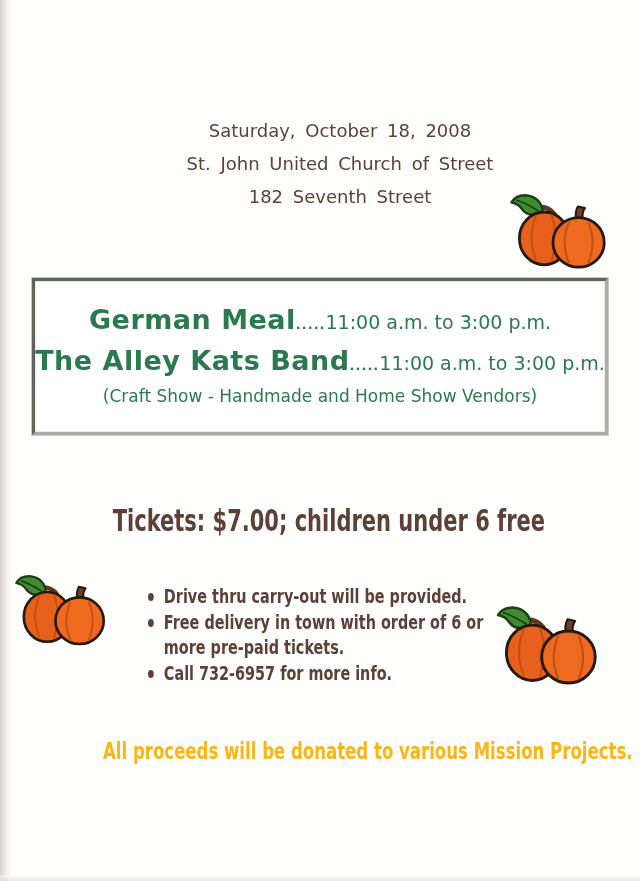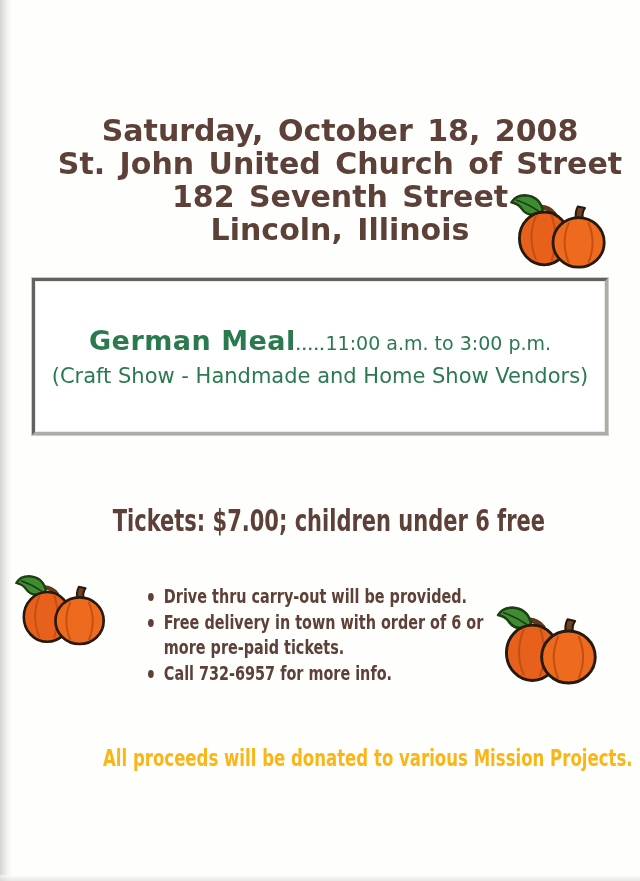--- a/index.html
+++ b/index.html
@@ -42,22 +42,22 @@
     color: #d8511d;
   }
 
   
   .address {
     position: absolute;
     top: 114px;
     left: 0; right: 0;
     text-align: center;
     color: #5d4037;
-    font-weight: bold;
-    font-size: 30px;
+    font-weight: normal;
+    font-size: 18px;
     line-height: 33px;
     word-spacing: 4px;
     padding-left: 40px;
   }
 
   
   .pumpkin { position: absolute; }
   .pumpkin.p1 { left: 508px; top: 188px; width: 106px; height: 84px; }
   .pumpkin.p2 { left: 14px;  top: 568px; width: 98px;  height: 82px; }
   .pumpkin.p3 { left: 494px; top: 600px; width: 112px; height: 88px; }
@@ -76,21 +76,21 @@
     justify-content: center;
     text-align: center;
     padding: 6px 0 8px 0;
   }
   .event-row { line-height: 36px; color: #2b7a4f; white-space: nowrap; }
   .event-name { font-weight: bold; font-size: 27px; letter-spacing: 0.5px; }
   .event-dots { font-size: 13px; font-weight: bold; letter-spacing: 1px; }
   .event-time { font-size: 19px; }
   .craft-note {
     color: #2b7a4f;
-    font-size: 21px;
+    font-size: 17px;
     line-height: 25px;
   }
 
   
   .tickets {
     position: absolute;
     top: 504px;
     left: 0; right: 0;
     text-align: center;
     color: #5d4037;
@@ -139,21 +139,20 @@
     background: #5d4037;
     margin: 9px 14px 0 0;
   }
 
   
   .footer {
     position: absolute;
     top: 736px;
     left: 0; right: 0;
     text-align: center;
-    margin-top: 7px;
   }
   .footer > span {
     display: inline-block;
     color: #fbb515;
     font-weight: bold;
     font-size: 23px;
     line-height: 30px;
     transform: scaleX(0.72);
     transform-origin: center;
     white-space: nowrap;
@@ -181,30 +180,32 @@
 
 <div class="page">
   <div class="scan-edge"></div>
   <div class="scan-edge-bottom"></div>
 
 
   <div class="address">
     <div>Saturday, October 18, 2008</div>
     <div>St. John United Church of Street</div>
     <div>182 Seventh Street</div>
-    <div>Lincoln, Illinois</div>
   </div>
 
   <svg class="pumpkin p1" viewBox="0 0 130 105">
     <use href="#pumpkin-pair" xlink:href="#pumpkin-pair"></use>
   </svg>
 
   <div class="events-box">
     <div class="event-row">
       <span class="event-name">German Meal</span><span class="event-dots">.....</span><span class="event-time">11:00 a.m. to 3:00 p.m.</span>
+    </div>
+    <div class="event-row">
+      <span class="event-name">The Alley Kats Band</span><span class="event-dots">.....</span><span class="event-time">11:00 a.m. to 3:00 p.m.</span>
     </div>
     <div class="craft-note">(Craft Show - Handmade and Home Show Vendors)</div>
   </div>
 
   <div class="tickets">
     <span class="tickets-headline">Tickets: $7.00; children under 6 free</span>
   </div>
 
   <ul class="bullets">
     <li>

